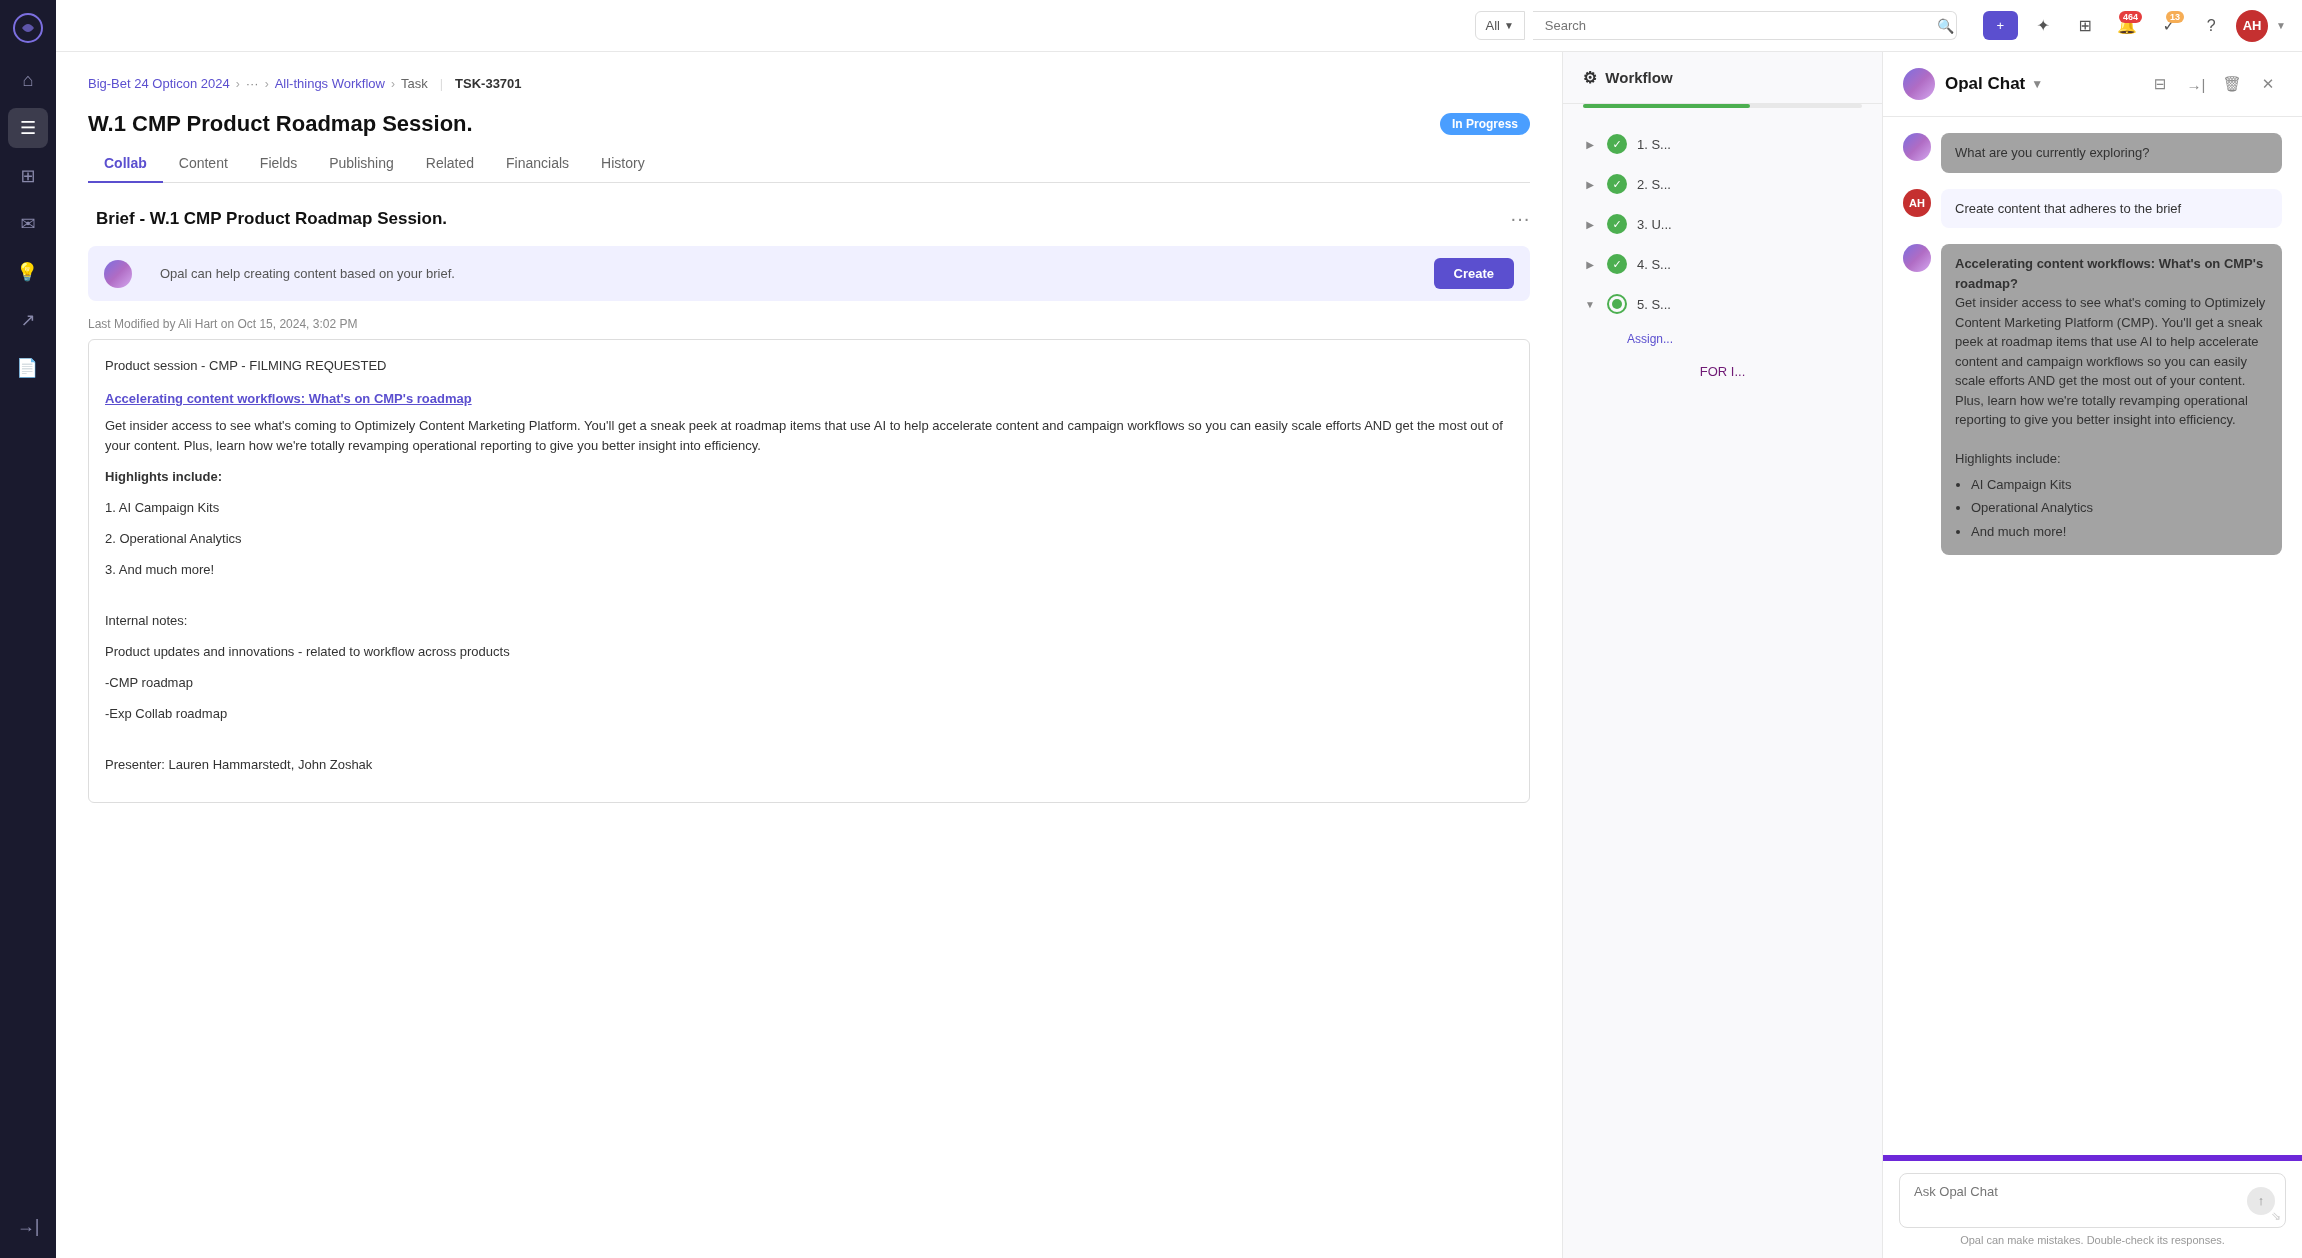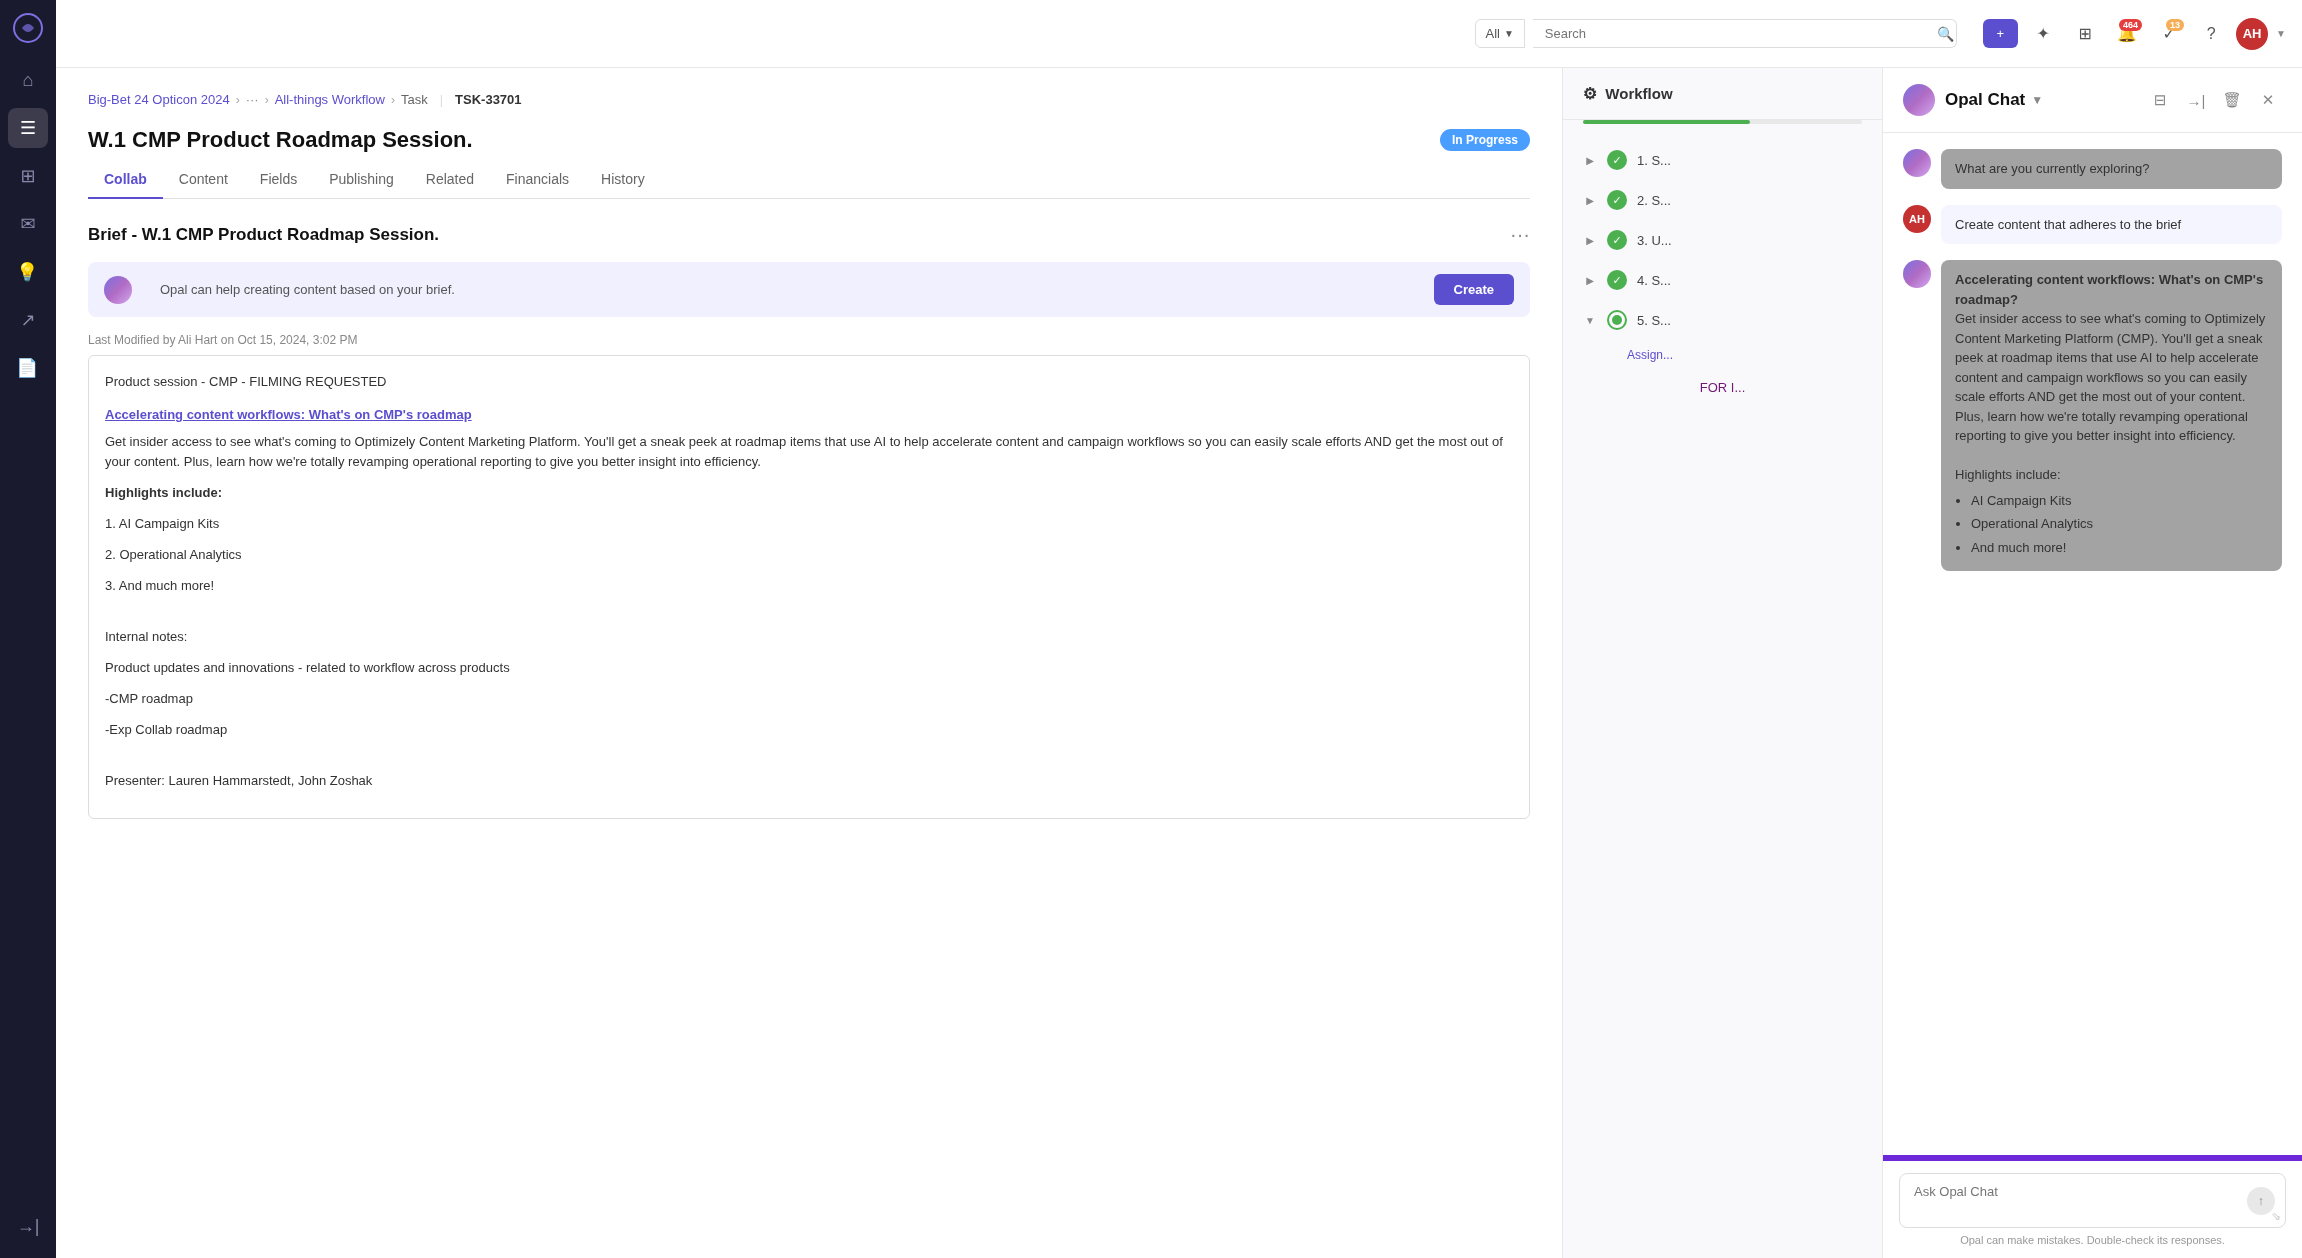--- a/index.html
+++ b/index.html
@@ -8,21 +8,21 @@
     
     .sidebar { width: 56px; background: #1a1a2e; display: flex; flex-direction: column; align-items: center; padding: 12px 0; gap: 8px; flex-shrink: 0; }
     .sidebar-logo { width: 32px; height: 32px; margin-bottom: 8px; }
     .sidebar-icon { width: 40px; height: 40px; display: flex; align-items: center; justify-content: center; border-radius: 8px; cursor: pointer; color: #8888aa; font-size: 18px; }
     .sidebar-icon.active { background: rgba(255,255,255,0.15); color: #fff; }
 
     
     .main-wrapper { flex: 1; display: flex; flex-direction: column; overflow: hidden; background: #fff; }
 
     
-    .topbar { height: 68px; background: #fff; border-bottom: 1px solid #e8e8e8; display: flex; align-items: center; padding: 16px 16px; gap: 12px; flex-shrink: 0; }
+    .topbar { height: 52px; background: #fff; border-bottom: 1px solid #e8e8e8; display: flex; align-items: center; padding: 16px 16px; gap: 12px; flex-shrink: 0; }
     .topbar-search-wrap { display: flex; align-items: center; gap: 8px; flex: 1; max-width: 480px; margin-left: auto; }
     .topbar-search-select { display: flex; align-items: center; gap: 4px; border: 1px solid #ddd; border-radius: 6px 0 0 6px; padding: 6px 10px; background: #fff; cursor: pointer; font-size: 13px; color: #555; }
     .topbar-search-input { border: 1px solid #ddd; border-left: none; border-radius: 0 6px 6px 0; padding: 6px 12px; font-size: 13px; outline: none; flex: 1; }
     .topbar-search-icon { color: #888; margin-left: -28px; font-size: 14px; }
     .topbar-actions { display: flex; align-items: center; gap: 8px; margin-left: 16px; }
     .topbar-btn-primary { background: #5b4fcf; color: #fff; border: none; border-radius: 6px; padding: 7px 14px; font-size: 13px; cursor: pointer; display: flex; align-items: center; gap: 4px; font-weight: 500; }
     .topbar-icon-btn { width: 34px; height: 34px; display: flex; align-items: center; justify-content: center; border-radius: 6px; cursor: pointer; color: #555; font-size: 16px; position: relative; }
     .badge { position: absolute; top: 2px; right: 2px; background: #e53e3e; color: #fff; font-size: 9px; border-radius: 8px; padding: 1px 4px; font-weight: 700; min-width: 16px; text-align: center; }
     .badge-orange { background: #f6ad55; }
     .avatar { width: 32px; height: 32px; background: #c53030; border-radius: 50%; display: flex; align-items: center; justify-content: center; color: #fff; font-weight: 700; font-size: 13px; cursor: pointer; }
@@ -41,21 +41,21 @@
 
     .task-header { display: flex; align-items: center; justify-content: space-between; margin-bottom: 8px; }
     .task-title { font-size: 22px; font-weight: 700; color: #111; }
     .status-badge { background: #4a9eff; color: #fff; font-size: 12px; font-weight: 600; padding: 4px 12px; border-radius: 20px; cursor: pointer; }
 
     .tabs { display: flex; gap: 0; border-bottom: 1px solid #e0e0e0; margin-bottom: 24px; }
     .tab { padding: 10px 16px; font-size: 14px; color: #666; cursor: pointer; border-bottom: 2px solid transparent; margin-bottom: -1px; }
     .tab.active { color: #5b4fcf; border-bottom-color: #5b4fcf; font-weight: 600; }
 
     .brief-section { background: #fff; }
-    .brief-title-row { display: flex; align-items: center; justify-content: space-between; margin-bottom: 16px; }
+    .brief-title-row { display: flex; align-items: center; justify-content: space-between; margin-bottom: 16px; margin-left: 8px; }
     .brief-title { font-size: 17px; font-weight: 700; color: #111; }
     .brief-dots { font-size: 20px; color: #888; cursor: pointer; }
 
     .opal-banner { display: flex; align-items: center; gap: 28px; background: #f0f0ff; border-radius: 8px; padding: 12px 16px; margin-bottom: 16px; }
     .opal-orb { width: 28px; height: 28px; border-radius: 50%; background: linear-gradient(135deg, #7c6fe0, #b06cc4, #d4a8f0); flex-shrink: 0; }
     .opal-text { flex: 1; font-size: 13px; color: #555; }
     .create-btn { background: #5b4fcf; color: #fff; border: none; border-radius: 6px; padding: 8px 20px; font-size: 13px; font-weight: 600; cursor: pointer; }
 
     .last-modified { font-size: 12px; color: #888; margin-bottom: 8px; }
 

